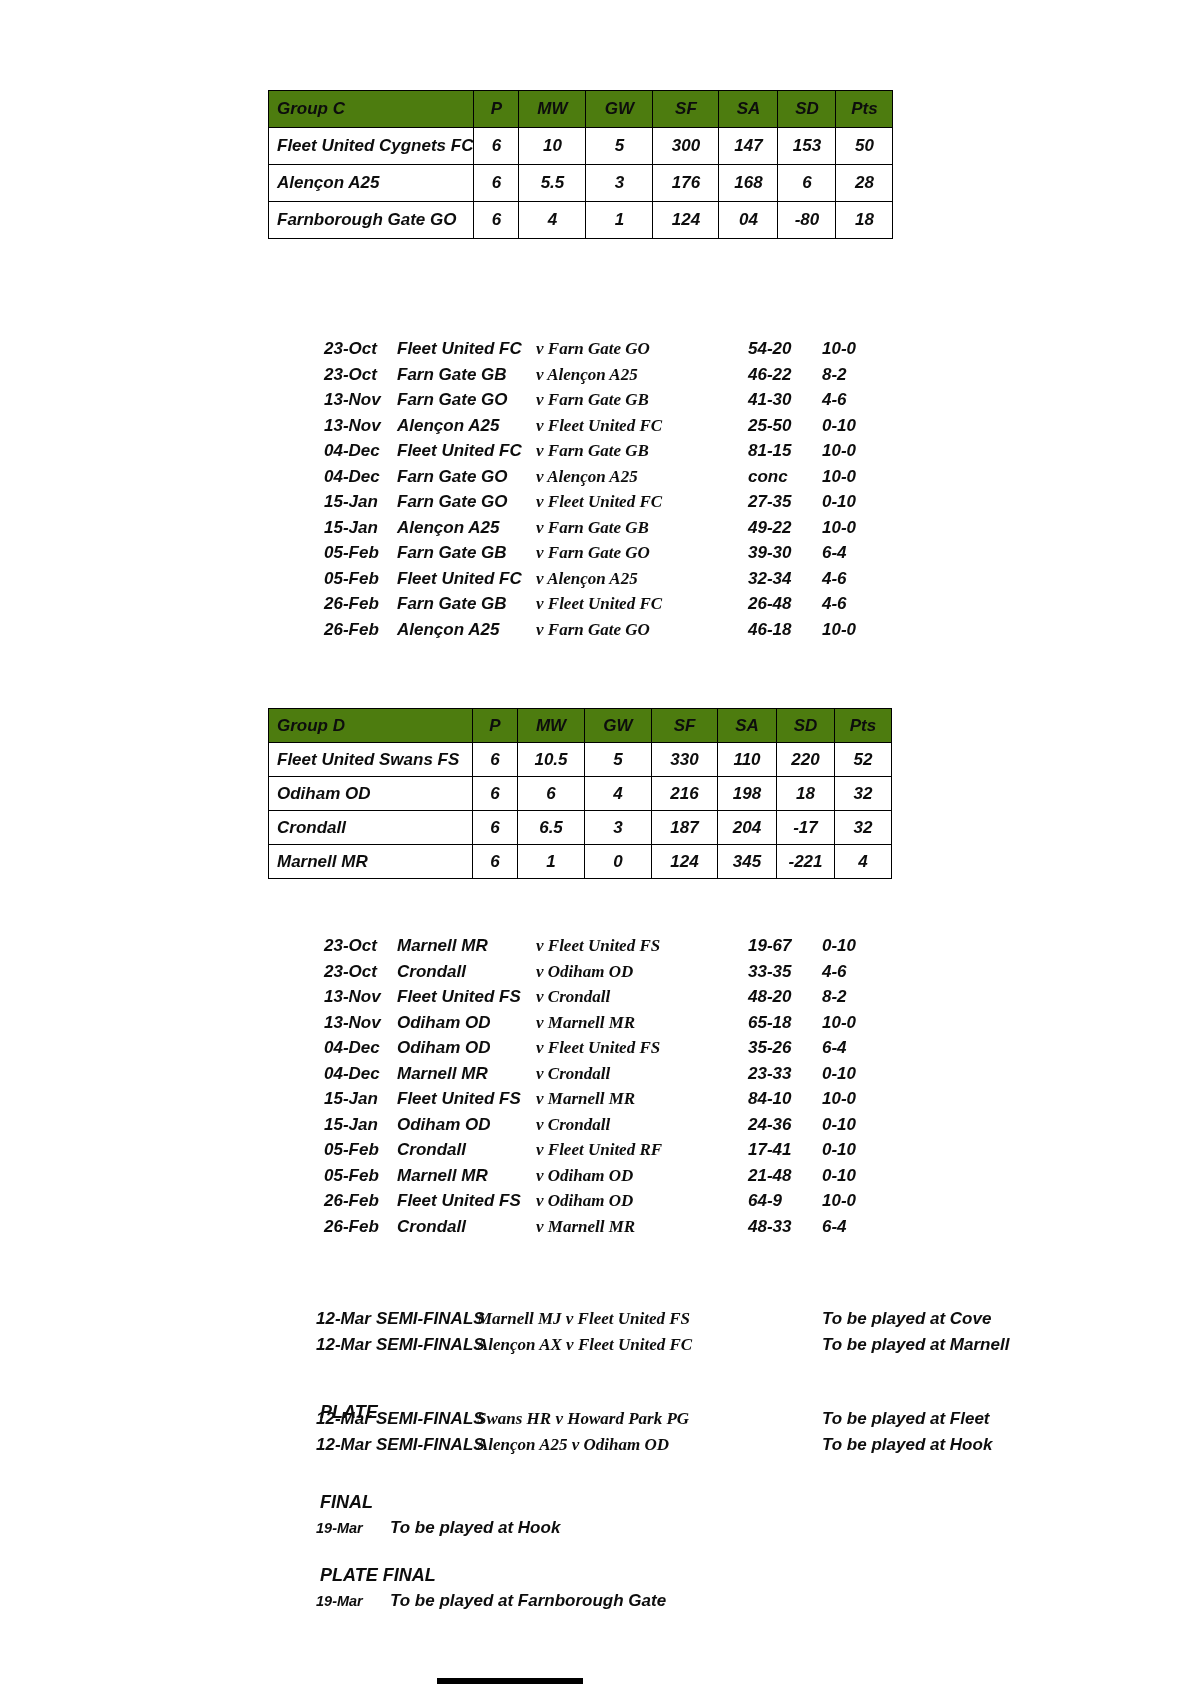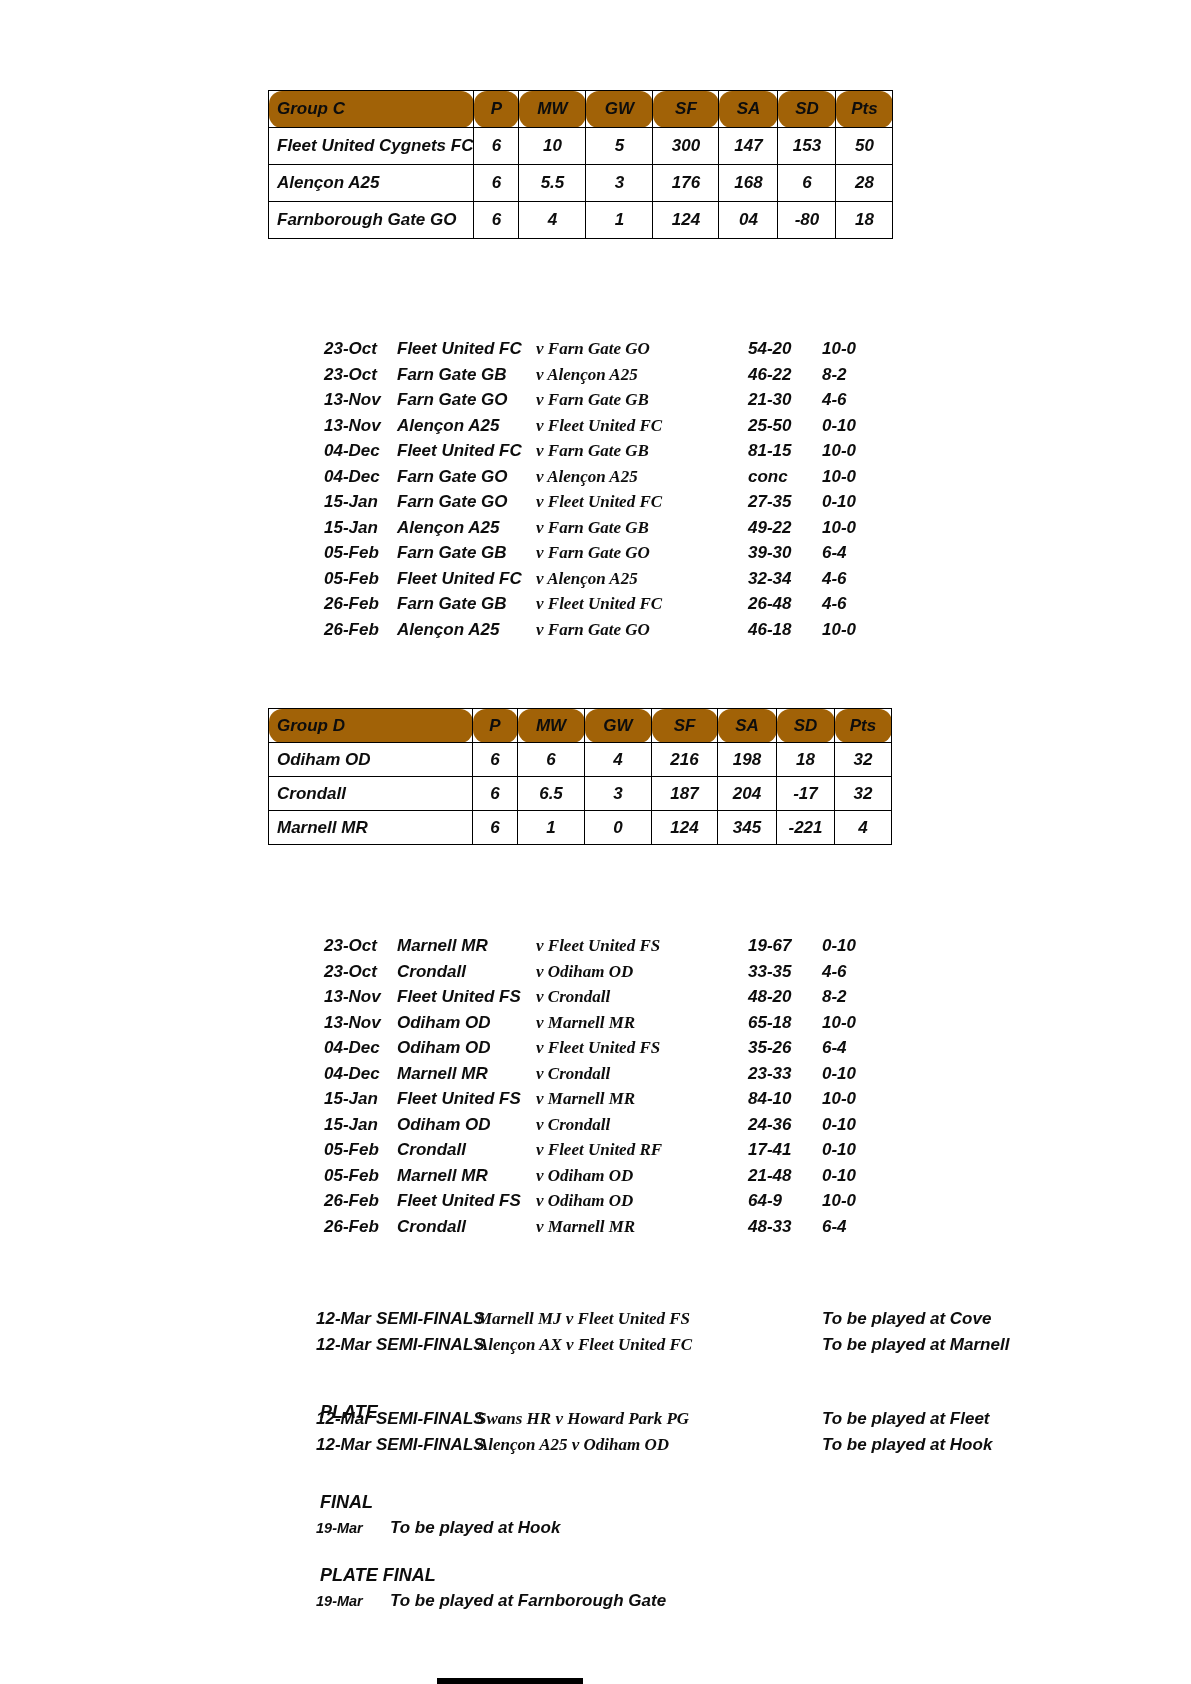--- a/index.html
+++ b/index.html
@@ -24,21 +24,21 @@
   }
   .group-table th,.group-table td{
     border:1.6px solid #000;
     text-align:center;
     padding:0;
     font-weight:bold;
     font-style:italic;
     white-space:nowrap;
     overflow:hidden;
   }
-  .group-table thead th{background:#a16207;border-radius:13px;}
+  .group-table thead th{background:#4d7c0f;}
   .group-table .team{text-align:left;padding-left:8px;}
   .gc{top:90px;}
   .gc th,.gc td{height:36px;}
   .gd{top:708px;}
   .gd th,.gd td{height:33px;}
   
   .match-list{position:absolute;left:0;width:100%;}
   .match-row{position:relative;height:25.5px;font-size:17px;line-height:25.5px;}
   .match-row span{position:absolute;white-space:nowrap;}
   .c-date{left:324px;}
@@ -150,21 +150,21 @@
       <span class="c-date">23-Oct</span>
       <span class="c-home">Farn Gate GB</span>
       <span class="c-away">v Alençon A25</span>
       <span class="c-score">46-22</span>
       <span class="c-result">8-2</span>
     </div>
       <div class="match-row">
       <span class="c-date">13-Nov</span>
       <span class="c-home">Farn Gate GO</span>
       <span class="c-away">v Farn Gate GB</span>
-      <span class="c-score">21-30</span>
+      <span class="c-score">41-30</span>
       <span class="c-result">4-6</span>
     </div>
       <div class="match-row">
       <span class="c-date">13-Nov</span>
       <span class="c-home">Alençon A25</span>
       <span class="c-away">v Fleet United FC</span>
       <span class="c-score">25-50</span>
       <span class="c-result">0-10</span>
     </div>
       <div class="match-row">
@@ -242,20 +242,30 @@
         <th>P</th>
         <th>MW</th>
         <th>GW</th>
         <th>SF</th>
         <th>SA</th>
         <th>SD</th>
         <th>Pts</th>
       </tr>
     </thead>
     <tbody>
+      <tr>
+        <td class="team">Fleet United Swans FS</td>
+        <td>6</td>
+        <td>10.5</td>
+        <td>5</td>
+        <td>330</td>
+        <td>110</td>
+        <td>220</td>
+        <td>52</td>
+      </tr>
         <tr>
         <td class="team">Odiham OD</td>
         <td>6</td>
         <td>6</td>
         <td>4</td>
         <td>216</td>
         <td>198</td>
         <td>18</td>
         <td>32</td>
       </tr>

